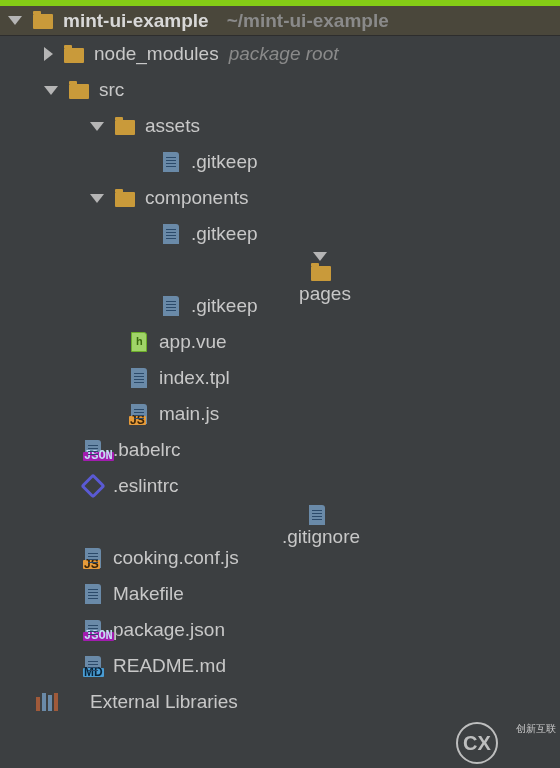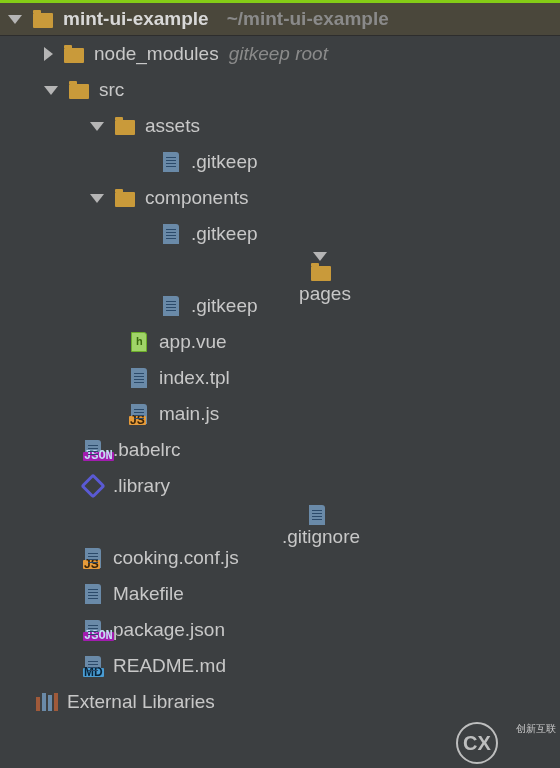--- a/index.html
+++ b/index.html
@@ -15,21 +15,21 @@
     }
     .tree-row {
       display: flex;
       align-items: center;
       height: 36px;
       padding-left: 8px;
       white-space: nowrap;
     }
     .tree-row.root {
       background: #4a473b;
-      border-top: 3px solid #84cc16;
+      border-top: 6px solid #84cc16;
       border-bottom: 1px solid #2d2d2d;
     }
     .arrow {
       width: 0;
       height: 0;
       display: inline-block;
       margin-right: 10px;
       flex-shrink: 0;
     }
     .arrow.down {
@@ -185,21 +185,21 @@
   <span class="label bold">mint-ui-example</span>
   <span class="path-suffix">~/mint-ui-example</span>
 </div>
 
 <div class="tree-row" style="padding-left:44px;">
   <span class="arrow right"></span>
   <span class="icon">
       <span class="folder-icon"></span>
     </span>
   <span class="label">node_modules</span>
-  <span class="label muted" style="margin-left:10px;">gitkeep root</span>
+  <span class="label muted" style="margin-left:10px;">package root</span>
 </div>
 
 <div class="tree-row" style="padding-left:44px;">
   <span class="arrow down"></span>
   <span class="icon">
       <span class="folder-icon"></span>
     </span>
   <span class="label">src</span>
 </div>
 
@@ -274,21 +274,21 @@
         <span class="file-badge badge-json">JSON</span>
       </span>
     </span>
   <span class="label">.babelrc</span>
 </div>
 
 <div class="tree-row" style="padding-left:82px;">
   <span class="icon">
       <span class="hex-icon"></span>
     </span>
-  <span class="label">.library</span>
+  <span class="label">.eslintrc</span>
 </div>
 
 <div class="tree-row" style="padding-left:82px;flex-direction:column;">
   <span class="icon">
       <span class="file-icon txt"></span>
     </span>
   <span class="label">.gitignore</span>
 </div>
 
 <div class="tree-row" style="padding-left:82px;">
@@ -318,21 +318,21 @@
 
 <div class="tree-row" style="padding-left:82px;">
   <span class="icon">
       <span class="file-icon txt">
         <span class="file-badge badge-md">MD</span>
       </span>
     </span>
   <span class="label">README.md</span>
 </div>
 
-<div class="tree-row" style="padding-left:36px;">
+<div class="tree-row" style="padding-left:36px;gap:23px;">
   <span class="icon">
       <span class="lib-icon">
         <span></span>
         <span></span>
         <span></span>
         <span></span>
       </span>
     </span>
   <span class="label">External Libraries</span>
 </div>

